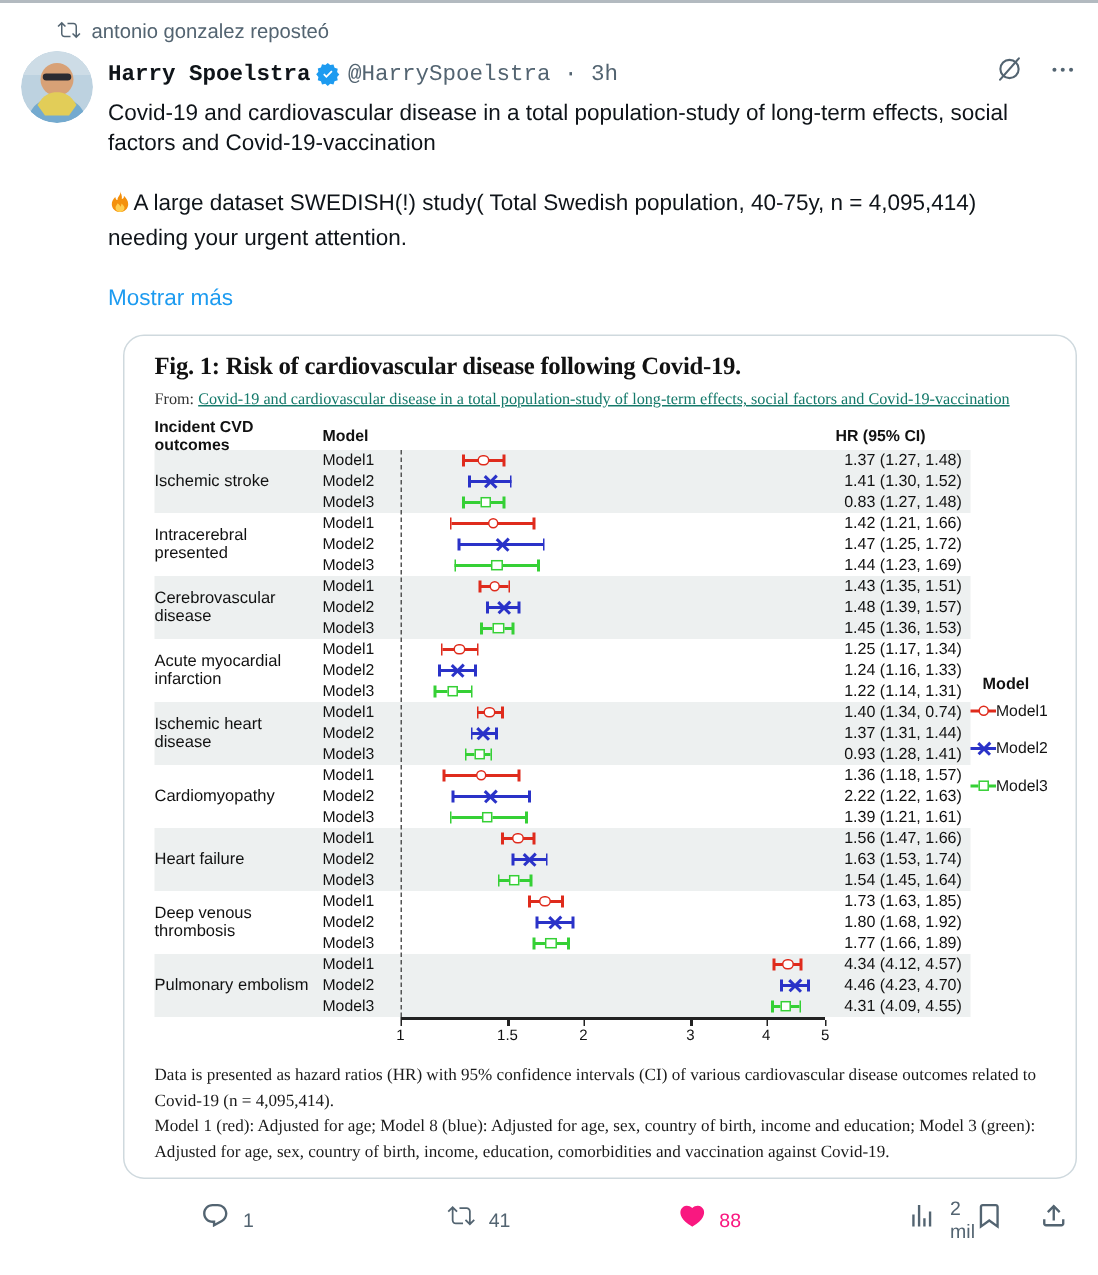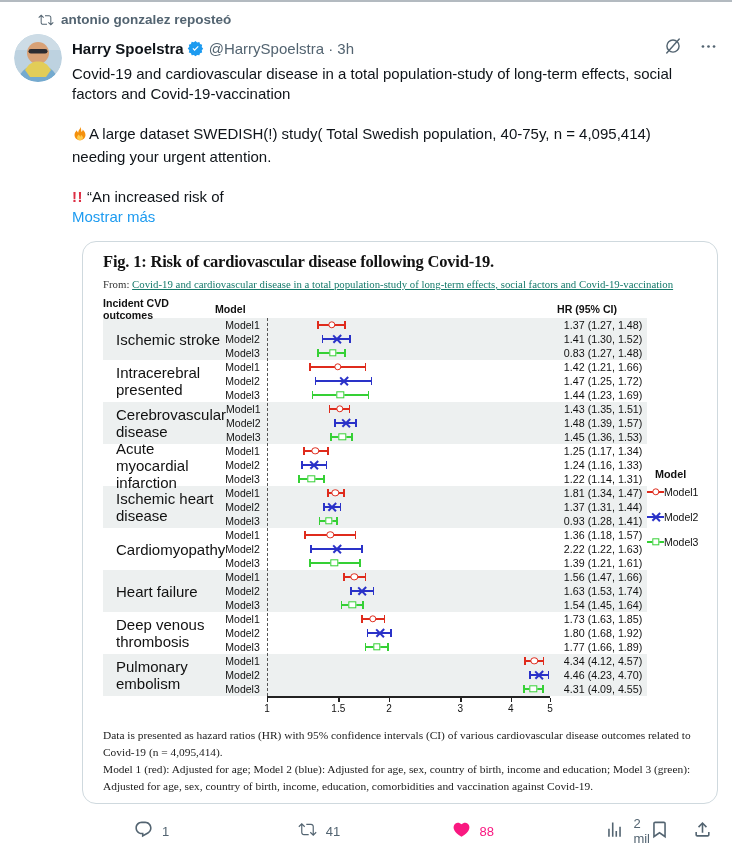--- a/index.html
+++ b/index.html
@@ -1,28 +1,28 @@
 <!DOCTYPE html>
 <html><head>
 <meta charset="utf-8">
 <style>
   html,body{margin:0;padding:0;background:#ffffff;}
   body{width:732px;height:850px;overflow:hidden;font-family:"Liberation Sans",sans-serif;color:#0f1419;position:relative;}
   .top-strip{height:2px;background:#b3bac0;width:100%;}
   .wrap{padding:10px 14px 0 14px;}
 
   
-  .repost-row{display:flex;gap:7px;padding-left:24px;margin-bottom:6px;color:#536471;font-weight:bold;font-size:13.5px;}
+  .repost-row{display:flex;align-items:center;gap:7px;padding-left:24px;margin-bottom:6px;color:#536471;font-weight:normal;font-size:13.5px;}
   .repost-row svg{display:block;}
 
   
   .tweet{display:flex;gap:10px;}
   .avatar{width:48px;height:48px;border-radius:50%;overflow:hidden;flex:0 0 48px;cursor:pointer;}
   .content{flex:1;min-width:0;}
-  .name-row{display:flex;align-items:center;font-size:15px;line-height:20px;margin-top:2px;}
+  .name-row{display:flex;align-items:center;font-size:15px;line-height:20px;margin-top:2px;font-family:Liberation Mono, monospace;}
   .display-name{font-weight:bold;color:#0f1419;}
   .badge{margin-left:3px;display:flex;align-items:center;}
   .handle{margin-left:5px;color:#536471;}
   .spacer{flex:1;}
   .top-icons{display:flex;align-items:center;gap:16px;color:#536471;}
 
   .body-text{font-size:15px;line-height:20px;max-width:624px;margin-top:3px;}
   .body-text p{margin:0 0 20px 0;}
   .body-text p.last{margin:0;}
   .fire{display:inline-block;vertical-align:-3px;margin-right:1px;}
@@ -36,21 +36,21 @@
   .fig-from a{color:#14796a;text-decoration:underline;}
 
   .fp-chart{position:relative;margin-top:8px;width:596px;}
   .fp-header{display:flex;width:544px;font-size:10.6px;font-weight:bold;height:18px;align-items:center;color:#111;}
   .h-outcome{width:112px;}
   .h-model{width:46px;}
   .h-plot{width:296px;}
   .h-hr{width:90px;}
   .fp-group{display:flex;width:544px;height:42px;}
   .fp-group.shaded{background:#edf0f0;}
-  .fp-outcome{width:112px;display:flex;align-items:center;font-size:15px;color:#111;padding-left:13px;}
+  .fp-outcome{width:112px;display:flex;align-items:center;font-size:11px;color:#111;}
   .fp-models{width:46px;padding-top:0;}
   .fp-mlabel{height:14px;line-height:14px;font-size:10.5px;color:#111;}
   .fp-plot{width:296px;position:relative;}
   .fp-prow{position:relative;height:14px;}
   .fp-hr{width:90px;text-align:center;}
   .fp-hrval{height:14px;line-height:14px;font-size:10.7px;color:#111;white-space:nowrap;}
   .ci-line{position:absolute;top:6.1px;height:1.7px;}
   .ci-cap{position:absolute;top:2.9px;width:1.7px;height:8.4px;}
   .cm{position:absolute;top:7px;width:7.4px;height:7.4px;border:1.7px solid var(--c);background:#fff;border-radius:50%;transform:translate(-50%,-50%);box-sizing:border-box;}
   .sm{position:absolute;top:7px;width:7.4px;height:7.4px;border:1.7px solid var(--c);background:#fff;transform:translate(-50%,-50%);box-sizing:border-box;}
@@ -148,21 +148,20 @@
           </span>
         </span>
       </div>
 
       <div class="body-text">
         <p>Covid-19 and cardiovascular disease in a total population-study of long-term effects, social factors and Covid-19-vaccination</p>
         <p><span class="fire"><svg width="16" height="17" viewBox="0 0 24 24">
                 <path fill="#f4900c" d="M12 1.5c1.5 3.5-2.5 5-2.5 8.5 0 1-2-.5-2.2-2.8C5 9.5 3.8 11.8 3.8 14.4 3.8 18.8 7.5 22.3 12 22.3s8.2-3.5 8.2-7.9c0-3.2-1.7-5.9-4.3-8.4.4 2.2-1.1 3.3-2.1 3.3.6-2.8-.8-5.9-1.8-7.8z"></path>
                 <path fill="#ffcc4d" d="M12 22.3c-2.5 0-4.5-1.8-4.5-4.2 0-2 1.4-3 2.3-4.6.6 1.3 2.4 1.5 2.4 3.4 1-.8 1.3-2 1.1-3.2 1.9 1.4 3.2 2.9 3.2 4.4 0 2.4-2 4.2-4.5 4.2z"></path>
               </svg></span><span>A large dataset SWEDISH(!) study( Total Swedish population, 40-75y, n = 4,095,414) needing your urgent attention.</span></p>
-        <p class="last"><span class="bangbang">!!</span><span>“An increased risk of</span></p>
         <span class="show-more">Mostrar más</span>
       </div>
 
       <div class="fig-card">
         <div class="fig-title">Fig. 1: Risk of cardiovascular disease following Covid-19.</div>
         <div class="fig-from">
           <span>From:</span>
           <a>Covid-19 and cardiovascular disease in a total population-study of long-term effects, social factors and Covid-19-vaccination</a>
         </div>
 
@@ -328,21 +327,21 @@
                     <div class="xm" style="--c: #2a32c8; left: 61.3718px;"></div>
                   </div>
                   <div class="fp-prow">
                     <div class="ci-line" style="left: 49.42px; width: 17.0137px; background: rgb(53, 208, 53);"></div>
                     <div class="ci-cap" style="left: 48.57px; background: rgb(53, 208, 53);"></div>
                     <div class="ci-cap" style="left: 65.5837px; background: rgb(53, 208, 53);"></div>
                     <div class="sm" style="--c: #35d035; left: 58.7852px;"></div>
                   </div>
                 </div>
                 <div class="fp-hr">
-                  <div class="fp-hrval">1.81 (1.34, 1.47)</div>
+                  <div class="fp-hrval">1.40 (1.34, 0.74)</div>
                   <div class="fp-hrval">1.37 (1.31, 1.44)</div>
                   <div class="fp-hrval">0.93 (1.28, 1.41)</div>
                 </div>
               </div>
               <div class="fp-group">
                 <div class="fp-outcome">Cardiomyopathy</div>
                 <div class="fp-models">
                   <div class="fp-mlabel">Model1</div>
                   <div class="fp-mlabel">Model2</div>
                   <div class="fp-mlabel">Model3</div>
@@ -509,21 +508,21 @@
                   <span class="ci-line" style="left: 0px; width: 17px; background: rgb(53, 208, 53);"></span>
                   <span class="sm" style="--c: #35d035;"></span>
                 </span>
                 <span class="leg-lab">Model3</span>
               </div>
             </div>
         </div>
 
         <div class="fig-caption">
           <p>Data is presented as hazard ratios (HR) with 95% confidence intervals (CI) of various cardiovascular disease outcomes related to Covid-19 (n = 4,095,414).</p>
-          <p>Model 1 (red): Adjusted for age; Model 2 (blue): Adjusted for age, sex, country of birth, income and education; Model 3 (green): Adjusted for age, sex, country of birth, income, education, comorbidities and vaccination against Covid-19.</p>
+          <p>Model 1 (red): Adjusted for age; Model 8 (blue): Adjusted for age, sex, country of birth, income and education; Model 3 (green): Adjusted for age, sex, country of birth, income, education, comorbidities and vaccination against Covid-19.</p>
         </div>
       </div>
 
       <div class="action-bar">
         <div class="act act-reply">
           <span><svg width="19" height="19" viewBox="0 0 24 24" fill="#536471">
                 <path d="M1.751 10c0-4.42 3.584-8 8.005-8h4.366c4.49 0 8.129 3.64 8.129 8.13 0 2.96-1.607 5.68-4.196 7.11l-8.054 4.46v-3.69h-.067c-4.49.1-8.183-3.51-8.183-8.01zm8.005-6c-3.317 0-6.005 2.69-6.005 6 0 3.37 2.77 6.08 6.138 6.01l.351-.01h1.761v2.3l5.087-2.81c1.951-1.08 3.163-3.13 3.163-5.36 0-3.39-2.744-6.13-6.129-6.13H9.756z"></path>
               </svg></span>
           <span class="cnt">1</span>
         </div>

